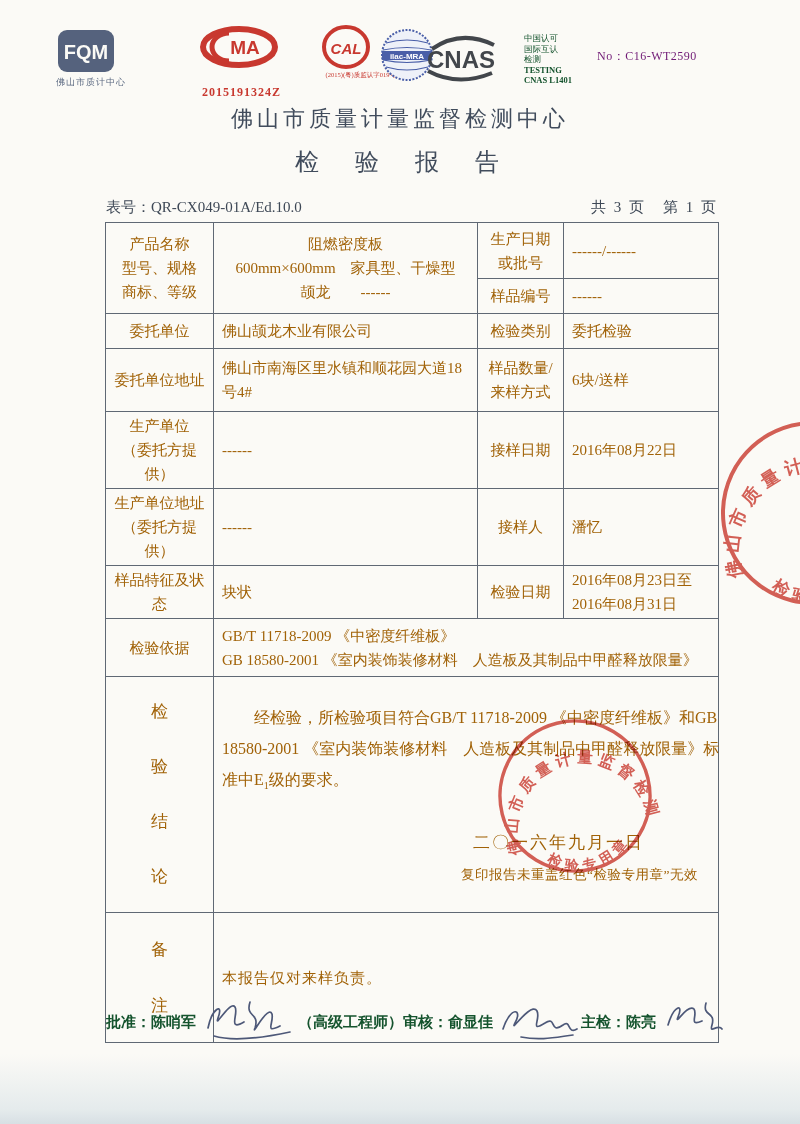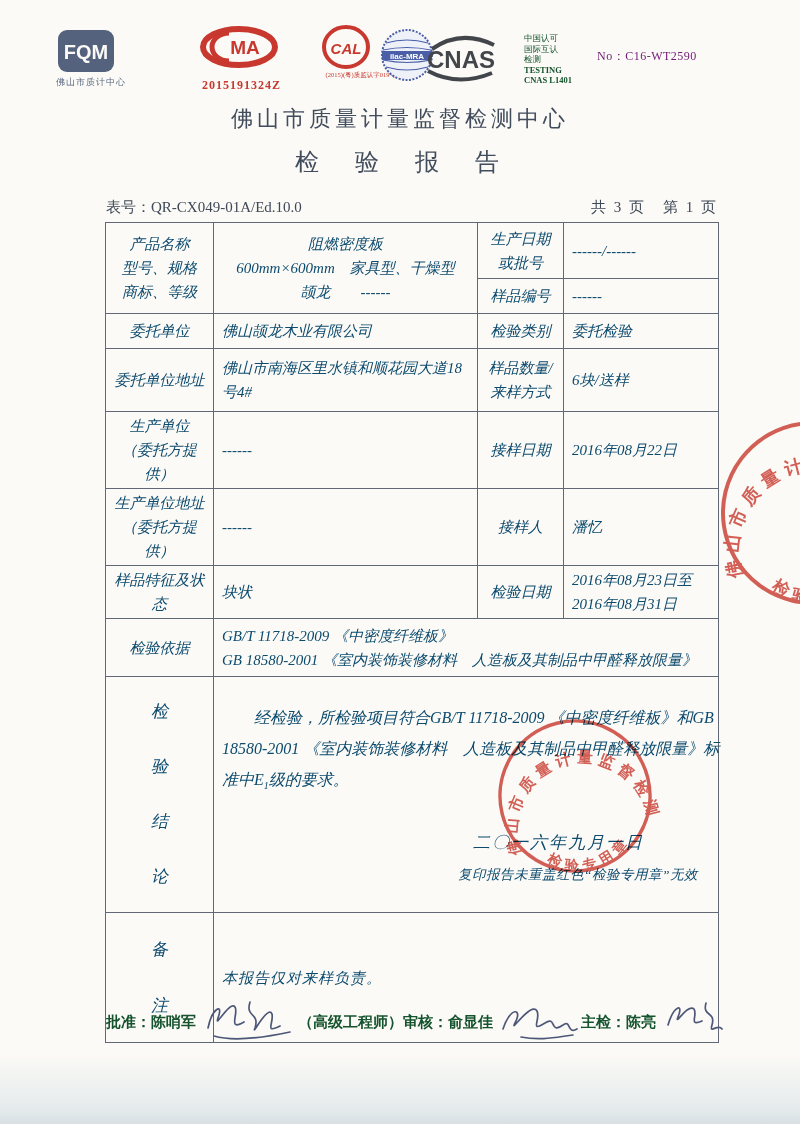--- a/index.html
+++ b/index.html
@@ -10,36 +10,36 @@
     color:#3e4856;
   }
   .page::after{
     content:"";position:absolute;left:0;right:0;bottom:0;height:70px;
     background:linear-gradient(180deg, rgba(210,222,228,0) 0%, rgba(210,222,228,.55) 80%, rgba(200,212,220,.7) 100%);
     pointer-events:none;
   }
   
   .hdr-item{position:absolute;text-align:right;}
   .fqm-cap{font-size:9px;color:#5a6880;letter-spacing:1px;margin-top:2px;}
-  .cma-num{font-size:12px;color:#c8382f;letter-spacing:1px;margin-top:10px;font-weight:bold;}
+  .cma-num{font-size:12px;color:#c8382f;letter-spacing:1px;margin-top:17px;font-weight:bold;}
   .cal-num{font-size:6.5px;color:#c8382f;margin-top:1px;white-space:nowrap;}
   .cnas-block{position:absolute;left:524px;top:33px;text-align:left;color:#14532d;}
   .cnas-block div{font-size:8.5px;line-height:10.5px;}
   .cnas-block .b{font-weight:bold;}
   .report-no{position:absolute;left:597px;top:48px;font-size:12px;color:#701a75;letter-spacing:.5px;white-space:nowrap;}
   
   .org-title{position:absolute;left:0;width:800px;top:104px;text-align:center;
     font-size:22px;letter-spacing:4px;color:#414c5c;}
   .doc-title{position:absolute;left:0;width:800px;top:146px;text-align:center;
     font-size:24px;letter-spacing:6px;color:#414c5c;font-weight:500;}
   .meta-line{position:absolute;left:106px;top:198px;width:612px;font-size:15px;color:#3e4856;}
   .meta-line .pages{float:right;letter-spacing:2px;}
   
   table.rpt{position:absolute;left:105px;top:222px;border-collapse:collapse;table-layout:fixed;width:613px;}
-  table.rpt td{border:1px solid #5f6874;font-size:15px;color:#0c4a6e;padding:2px 8px;vertical-align:middle;line-height:24px;font-style:italic;}
+  table.rpt td{border:1px solid #5f6874;font-size:15px;color:#a16207;padding:2px 8px;vertical-align:middle;line-height:24px;}
   td.lab{text-align:center;padding:2px 2px;}
   td.val{text-align:left;}
   .tight{padding:2px 1px;font-size:14.5px;}
   .vlabel{display:flex;flex-direction:column;justify-content:space-around;align-items:center;height:100%;font-size:17px;}
   .con-cell{vertical-align:top;position:relative;padding:10px 12px 6px 12px;}
   .con-line{font-size:16px;line-height:31px;white-space:nowrap;}
   .con-line.first{text-indent:2em;}
   .con-date{text-align:right;margin:30px 66px 0 0;font-size:17px;letter-spacing:2px;}
   .con-note{text-align:right;font-size:13.5px;margin-top:8px;margin-right:12px;letter-spacing:.5px;}
   sub{font-size:10px;}

